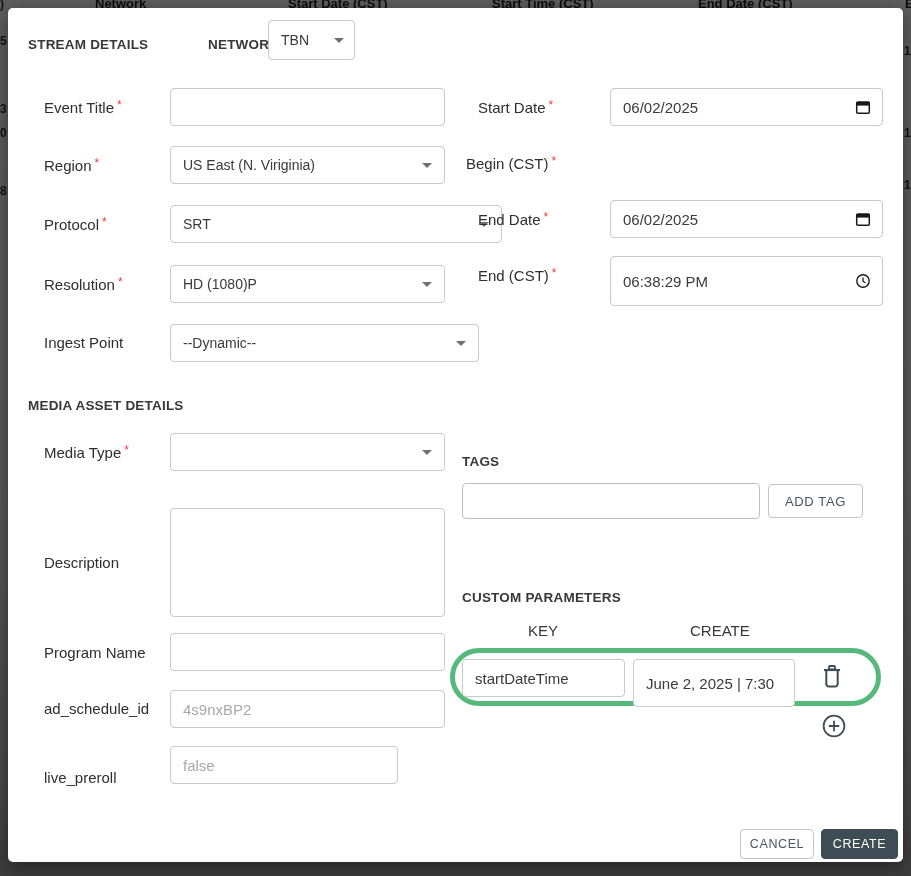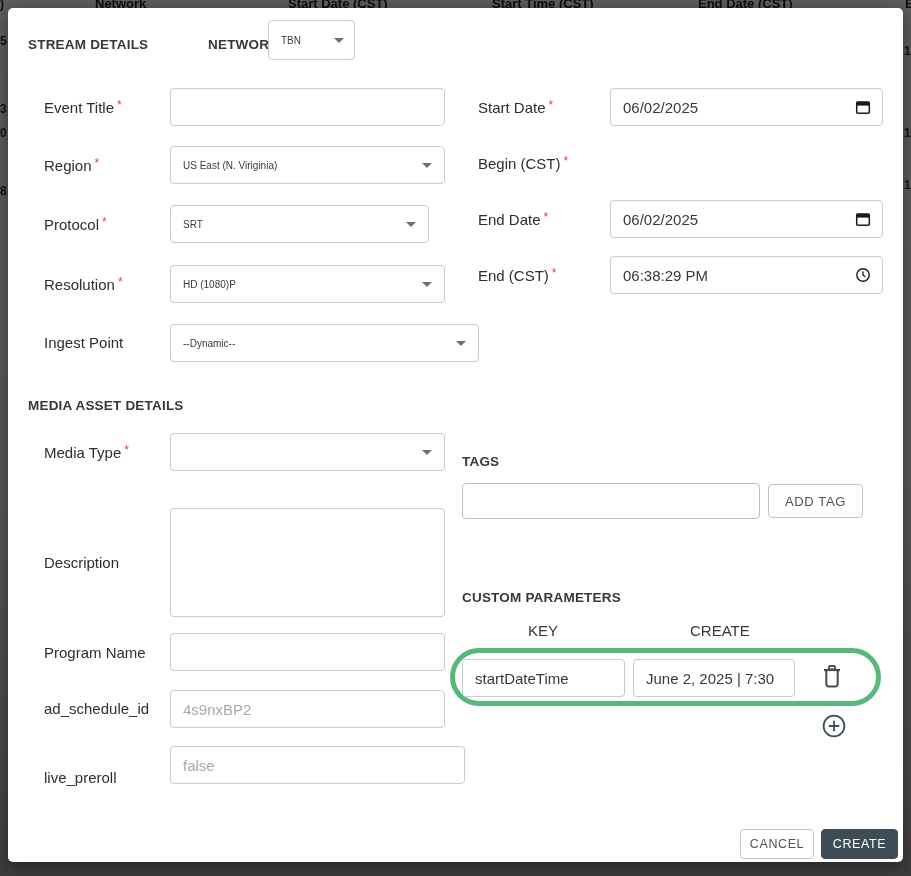--- a/index.html
+++ b/index.html
@@ -24,21 +24,21 @@
 
   .box { position:absolute; border:1px solid #c9c9c9; border-radius:4px; background:#fff;
     display:flex; align-items:center; }
   .box input { border:none; outline:none; background:transparent; flex:1; min-width:0;
     font-family:"Liberation Sans", sans-serif; font-size:15px; color:#3a3a3a; padding:0 12px; height:100%; }
   .box input::placeholder { color:#a9a9a9; opacity:1; }
   .box textarea { border:none; outline:none; background:transparent; flex:1; resize:none;
     font-family:"Liberation Sans", sans-serif; font-size:15px; color:#3a3a3a; padding:8px 12px; height:100%; }
 
   .select { cursor:pointer; }
-  .select .val { flex:1; font-size:10px; color:#3a3a3a; padding:0 12px; white-space:nowrap; overflow:hidden; }
+  .select .val { flex:1; font-size:14px; color:#3a3a3a; padding:0 12px; white-space:nowrap; overflow:hidden; }
   .caret { width:0; height:0; border-left:5px solid transparent; border-right:5px solid transparent;
     border-top:5px solid #707070; margin-right:12px; flex:0 0 auto; }
 
   .picker-icon { flex:0 0 auto; margin-right:11px; cursor:pointer; }
 
   .col-head { font-size:15px; color:#383838; }
 
   .btn { position:absolute; display:flex; align-items:center; justify-content:center;
     border-radius:4px; font-size:12.5px; letter-spacing:.6px; cursor:pointer;
     font-family:"Liberation Sans", sans-serif; }
@@ -85,21 +85,21 @@
     <input value="" style="">
   </div>
 
   <div class="abs field-label" style="left:36px;top:148px"><span>Region</span><span class="req">*</span></div>
   <div class="box select" style="left:162px;top:138px;width:275px;height:38px">
     <span class="val">US East (N. Viriginia)</span>
     <span class="caret"></span>
   </div>
 
   <div class="abs field-label" style="left:36px;top:207px"><span>Protocol</span><span class="req">*</span></div>
-  <div class="box select" style="left:162px;top:197px;width:259px;height:38px">
+  <div class="box select" style="left:162px;top:197px;width:332px;height:38px">
     <span class="val">SRT</span>
     <span class="caret"></span>
   </div>
 
   <div class="abs field-label" style="left:36px;top:267px"><span>Resolution</span><span class="req">*</span></div>
   <div class="box select" style="left:162px;top:257px;width:275px;height:38px">
     <span class="val">HD (1080)P</span>
     <span class="caret"></span>
   </div>
 
@@ -111,33 +111,33 @@
 
   <div class="abs field-label" style="left:470px;top:90px"><span>Start Date</span><span class="req">*</span></div>
   <div class="box" style="left:602px;top:80px;width:273px;height:38px">
     <input value="06/02/2025" style="">
     <svg class="picker-icon" width="16" height="16" viewBox="0 0 16 16">
         <rect x="1.7" y="3" width="12.6" height="11.3" rx="1" fill="none" stroke="#1a1a1a" stroke-width="1.5"></rect>
         <rect x="1.7" y="3" width="12.6" height="3.6" fill="#1a1a1a"></rect>
       </svg>
   </div>
 
-  <div class="abs field-label" style="left:470px;top:146px"><span>Begin (CST)</span><span class="req">*</span></div>
+  <div class="abs field-label" style="left:458px;top:146px"><span>Begin (CST)</span><span class="req">*</span></div>
 
   <div class="abs field-label" style="left:470px;top:202px"><span>End Date</span><span class="req">*</span></div>
   <div class="box" style="left:602px;top:192px;width:273px;height:38px">
     <input value="06/02/2025" style="">
     <svg class="picker-icon" width="16" height="16" viewBox="0 0 16 16">
         <rect x="1.7" y="3" width="12.6" height="11.3" rx="1" fill="none" stroke="#1a1a1a" stroke-width="1.5"></rect>
         <rect x="1.7" y="3" width="12.6" height="3.6" fill="#1a1a1a"></rect>
       </svg>
   </div>
 
   <div class="abs field-label" style="left:470px;top:258px"><span>End (CST)</span><span class="req">*</span></div>
-  <div class="box" style="left:602px;top:248px;width:273px;height:38px">
+  <div class="box" style="left:602px;top:248px;width:273px;height:50px">
     <input value="06:38:29 PM" style="">
     <svg class="picker-icon" width="16" height="16" viewBox="0 0 16 16">
         <circle cx="8" cy="8" r="6.2" fill="none" stroke="#1a1a1a" stroke-width="1.4"></circle>
         <path d="M8 4.6 V8.2 L10.4 9.8" fill="none" stroke="#1a1a1a" stroke-width="1.3"></path>
       </svg>
   </div>
 
   <div class="abs section-heading" style="left:20px;top:390px">MEDIA ASSET DETAILS</div>
 
   <div class="abs field-label" style="left:36px;top:435px"><span>Media Type</span><span class="req">*</span></div>
@@ -155,40 +155,40 @@
   <div class="box" style="left:162px;top:625px;width:275px;height:38px">
     <input value="" style="">
   </div>
 
   <div class="abs field-label" style="left:36px;top:692px"><span>ad_schedule_id</span></div>
   <div class="box" style="left:162px;top:682px;width:275px;height:38px">
     <input placeholder="4s9nxBP2" style="">
   </div>
 
   <div class="abs field-label" style="left:36px;top:761px"><span>live_preroll</span></div>
-  <div class="box" style="left:162px;top:738px;width:295px;height:38px">
+  <div class="box" style="left:162px;top:738px;width:228px;height:38px">
     <input placeholder="false" style="">
   </div>
 
   <div class="abs section-heading" style="left:454px;top:446px">TAGS</div>
   <div class="box" style="left:454px;top:475px;width:298px;height:36px;border-color:#bfbfbf">
     <input value="" style="">
   </div>
   <div class="btn btn-outline-lg" style="left:760px;top:476px;width:95px;height:34px">ADD TAG</div>
 
   <div class="abs section-heading" style="left:454px;top:582px">CUSTOM PARAMETERS</div>
   <div class="abs col-head" style="left:520px;top:614px">KEY</div>
   <div class="abs col-head" style="left:682px;top:614px">CREATE</div>
 
   <div class="highlight" style="left:442px;top:640px;width:431px;height:58px"></div>
 
   <div class="box" style="left:454px;top:651px;width:163px;height:38px">
     <input value="startDateTime" style="">
   </div>
-  <div class="box" style="left:625px;top:651px;width:162px;height:38px">
+  <div class="box" style="left:625px;top:651px;width:162px;height:48px">
     <input value="June 2, 2025 | 7:30" style="">
   </div>
   <button class="icon-btn" style="left:810px;top:655px;width:28px;height:30px">
     <svg width="24" height="27" viewBox="0 0 24 27">
       <path d="M4 7 H20" stroke="#3f4e57" stroke-width="2.2" fill="none"></path>
       <rect x="9" y="3" width="6" height="3.4" rx="1" fill="none" stroke="#3f4e57" stroke-width="1.8"></rect>
       <path d="M6.3 7.5 V21 a2.4 2.4 0 0 0 2.4 2.4 h6.6 a2.4 2.4 0 0 0 2.4 -2.4 V7.5" fill="none" stroke="#3f4e57" stroke-width="2"></path>
     </svg>
   </button>
   <button class="icon-btn" style="left:813px;top:706px;width:26px;height:26px">

